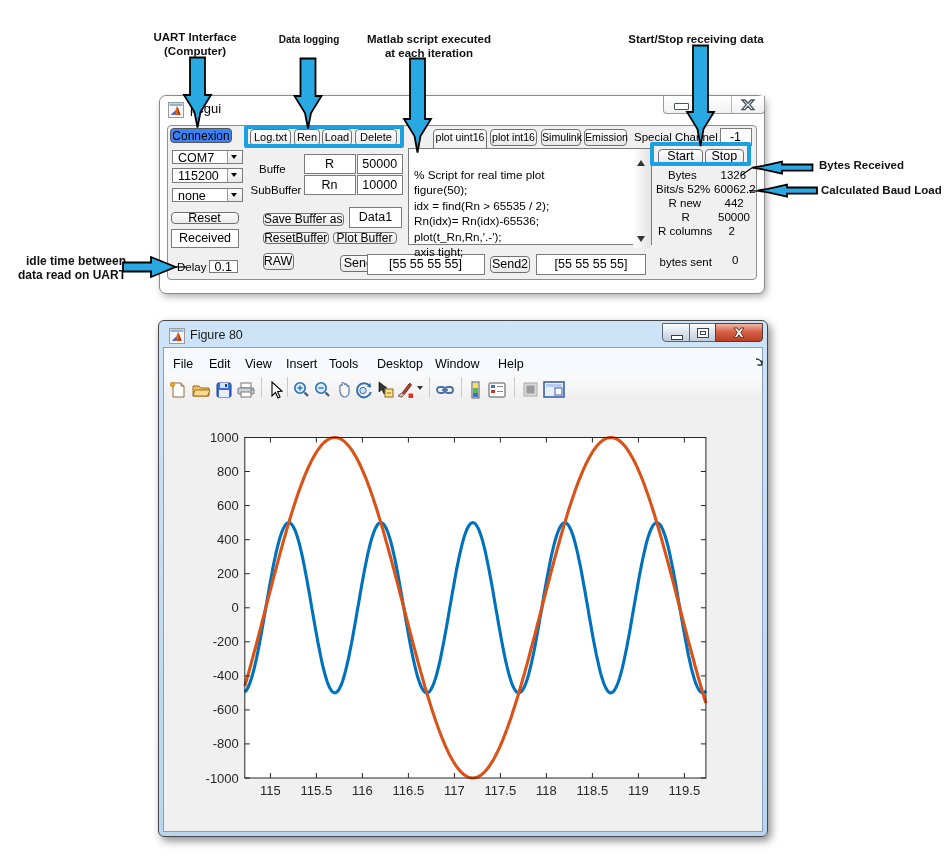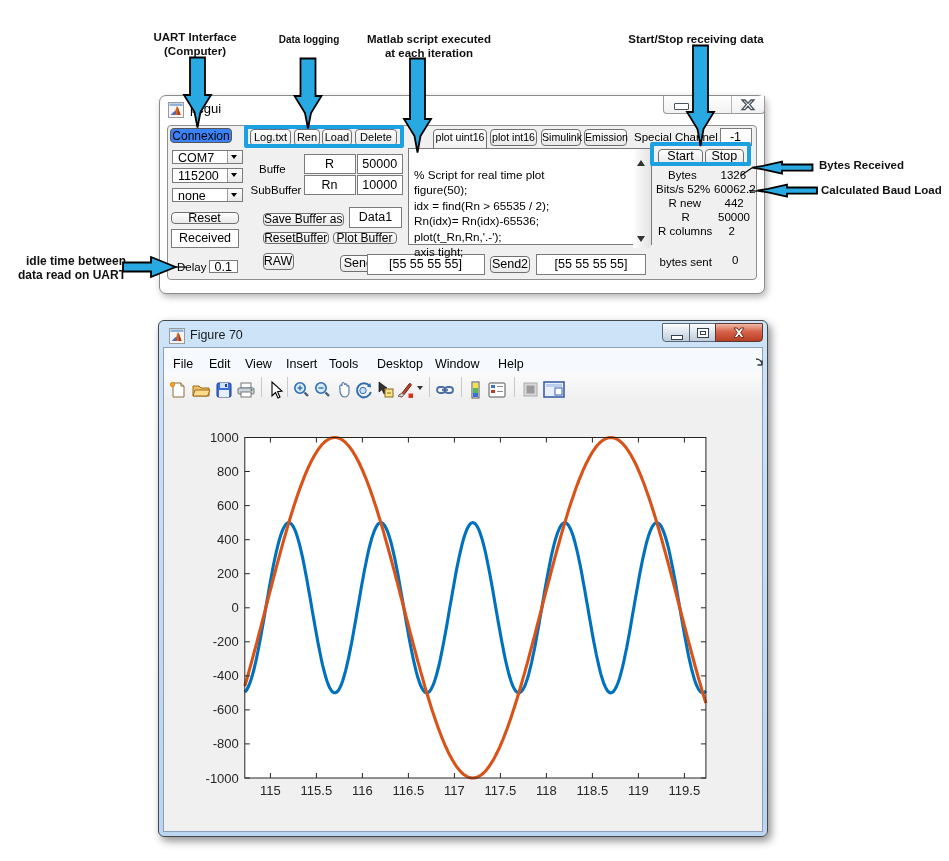--- a/index.html
+++ b/index.html
@@ -129,21 +129,21 @@
 </div>
 
 <div id="fig">
   <svg class="abs" style="left:10px;top:7px" width="16" height="16" viewBox="0 0 16 16">
     <rect x="0.5" y="0.5" width="15" height="15" fill="#f5f5f5" stroke="#9a9a9a" stroke-width="1"></rect>
     <rect x="1.5" y="1.5" width="13" height="2.4" fill="#8ab1d8"></rect>
     <path d="M5.8 13 L8.6 4.8 C9 4.1 9.4 4.3 9.7 5 L12.6 13 Z" fill="#e0651f"></path>
     <path d="M9.7 5 L12.6 13 L9.8 13 Z" fill="#a83b10"></path>
     <path d="M2.6 12.7 L7 8.8 L8.4 11.3 L6.1 12.9 Z" fill="#4a69b8"></path>
   </svg>
-  <div class="abs" style="left:31px;top:7px;font-size:12.5px;color:#1a1a1a">Figure 70</div>
+  <div class="abs" style="left:31px;top:7px;font-size:12.5px;color:#1a1a1a">Figure 80</div>
 
   <div class="abs" style="left:503px;top:2px;width:101px;height:19px">
     <div class="abs" style="left:0;top:0;width:28px;height:19px;background:linear-gradient(#fdfdfd,#dfe7f0 45%,#c0ccd9);border:1px solid #5a6576;border-radius:0 0 0 4px;box-sizing:border-box">
       <div class="abs" style="left:8px;top:11px;width:10px;height:3px;background:#fff;border:1px solid #33404f"></div>
     </div>
     <div class="abs" style="left:27px;top:0;width:27px;height:19px;background:linear-gradient(#fdfdfd,#dfe7f0 45%,#c0ccd9);border:1px solid #5a6576;box-sizing:border-box">
       <div class="abs" style="left:7px;top:4px;width:10px;height:8px;background:#fff;border:1.5px solid #33404f"></div>
       <div class="abs" style="left:10px;top:7px;width:4px;height:2px;background:#fff;border:1px solid #33404f"></div>
     </div>
     <div class="abs" style="left:53px;top:0;width:48px;height:19px;background:linear-gradient(#f0b9a8,#d66249 45%,#b93f24);border:1px solid #5a3a33;border-radius:0 0 4px 0;box-sizing:border-box">

